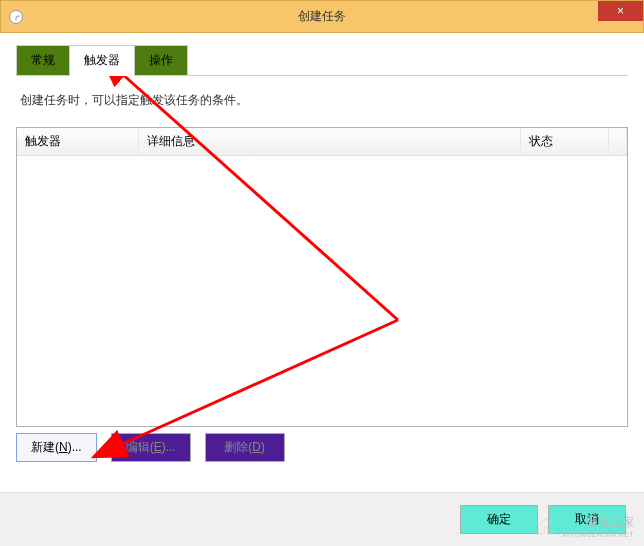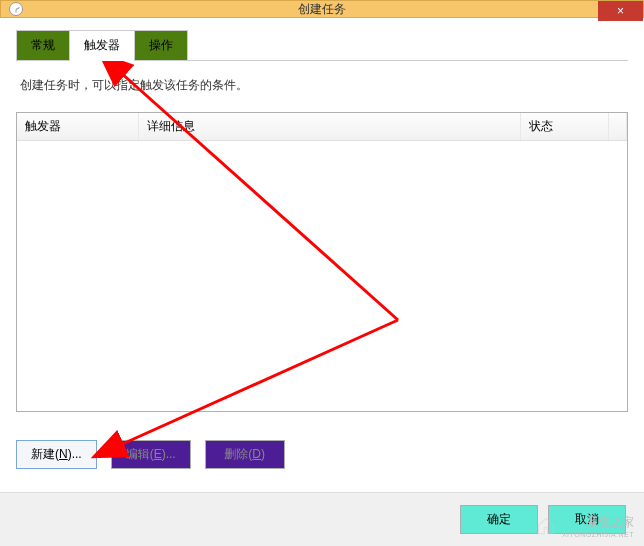--- a/index.html
+++ b/index.html
@@ -1,18 +1,18 @@
 <!DOCTYPE html>
 <html><head>
   <meta charset="utf-8">
   <style>
     * { box-sizing: border-box; margin: 0; padding: 0; font-family: "Microsoft YaHei", "SimSun", Arial, sans-serif; font-size: 12px; }
     body { width: 644px; height: 546px; background: #fff; overflow: hidden; position: relative; }
 
-    .title-bar { height: 18px; background: #f7c66b; display: flex; align-items: center; position: relative; border: 1px solid #d8a84a; }
+    .title-bar { height: 33px; background: #f7c66b; display: flex; align-items: center; position: relative; border: 1px solid #d8a84a; }
     .title-bar .clock-icon { width: 14px; height: 14px; border: 1px solid #999; border-radius: 50%; margin-left: 8px; position: relative; background: #fff; }
     .title-bar .clock-icon::before { content: ""; position: absolute; left: 50%; top: 50%; width: 4px; height: 1px; background: #999; transform-origin: left; transform: rotate(-30deg); }
     .title-bar .clock-icon::after { content: ""; position: absolute; left: 50%; top: 50%; width: 3px; height: 1px; background: #999; transform: rotate(90deg); transform-origin: left; }
     .title-text { position: absolute; left: 50%; transform: translateX(-50%); color: #333; }
     .close-btn { position: absolute; right: 0; top: 0; width: 45px; height: 20px; background: #c5392e; color: #fff; display: flex; align-items: center; justify-content: center; font-size: 14px; font-weight: normal; cursor: pointer; }
 
     .content { padding: 12px 16px; position: relative; }
 
     .tabs { display: flex; border-bottom: 1px solid #ccc; position: relative; }
     .tab { padding: 6px 14px; border: 1px solid #ccc; border-bottom: none; background: #4d7c0f; margin-right: -1px; cursor: pointer; position: relative; }
@@ -22,21 +22,21 @@
     .description { margin: 16px 4px 18px 4px; color: #333; }
 
     .table-container { border: 1px solid #b0b0b0; height: 300px; background: #fff; overflow: hidden; }
     .table-header { display: flex; background: #fff; border-bottom: 1px solid #e0e0e0; }
     .table-header .col { padding: 5px 8px; border-right: 1px solid #e8e8e8; background: linear-gradient(#fdfdfd, #f1f1f1); }
     .col-trigger { width: 122px; }
     .col-detail { flex: 1; }
     .col-status { width: 88px; }
     .col-scroll { width: 18px; background: #efefef; }
 
-    .action-buttons { margin-top: 28px; display: flex; gap: 14px; }
+    .action-buttons { margin-top: 6px; display: flex; gap: 14px; }
     .action-buttons button { padding: 5px 14px; border: 1px solid #adadad; background: #4c1d95; cursor: pointer; min-width: 80px; }
     .action-buttons button.primary { background: #f4f6fa; border: 1px solid #7aa7d8; }
     .action-buttons button:disabled { color: #888; cursor: default; }
 
     .bottom-bar { position: absolute; left: 0; right: 0; bottom: 0; padding: 12px 18px; display: flex; justify-content: flex-end; gap: 10px; background: #f0f0f0; border-top: 1px solid #ddd; }
     .bottom-bar button { padding: 5px 22px; border: 1px solid #adadad; background: #5eead4; cursor: pointer; min-width: 78px; }
 
     .watermark { position: absolute; right: 10px; bottom: 8px; color: #bbb; font-size: 11px; display: flex; align-items: center; gap: 4px; pointer-events: none; }
     .watermark .house { width: 24px; height: 20px; opacity: 0.4; }
 

